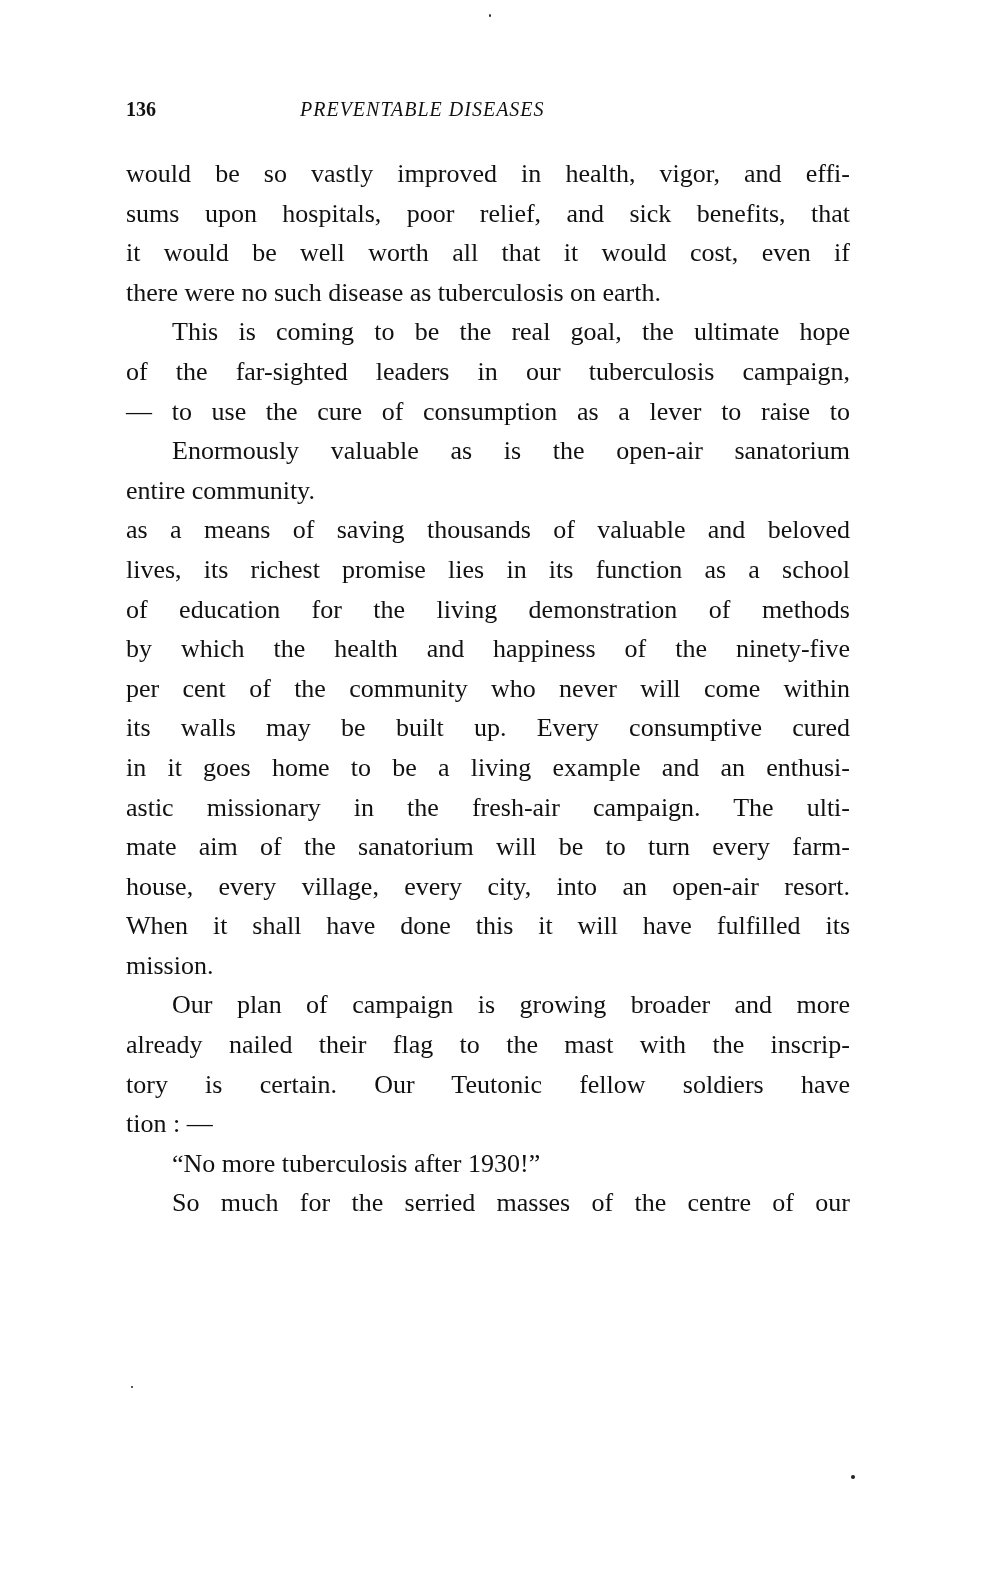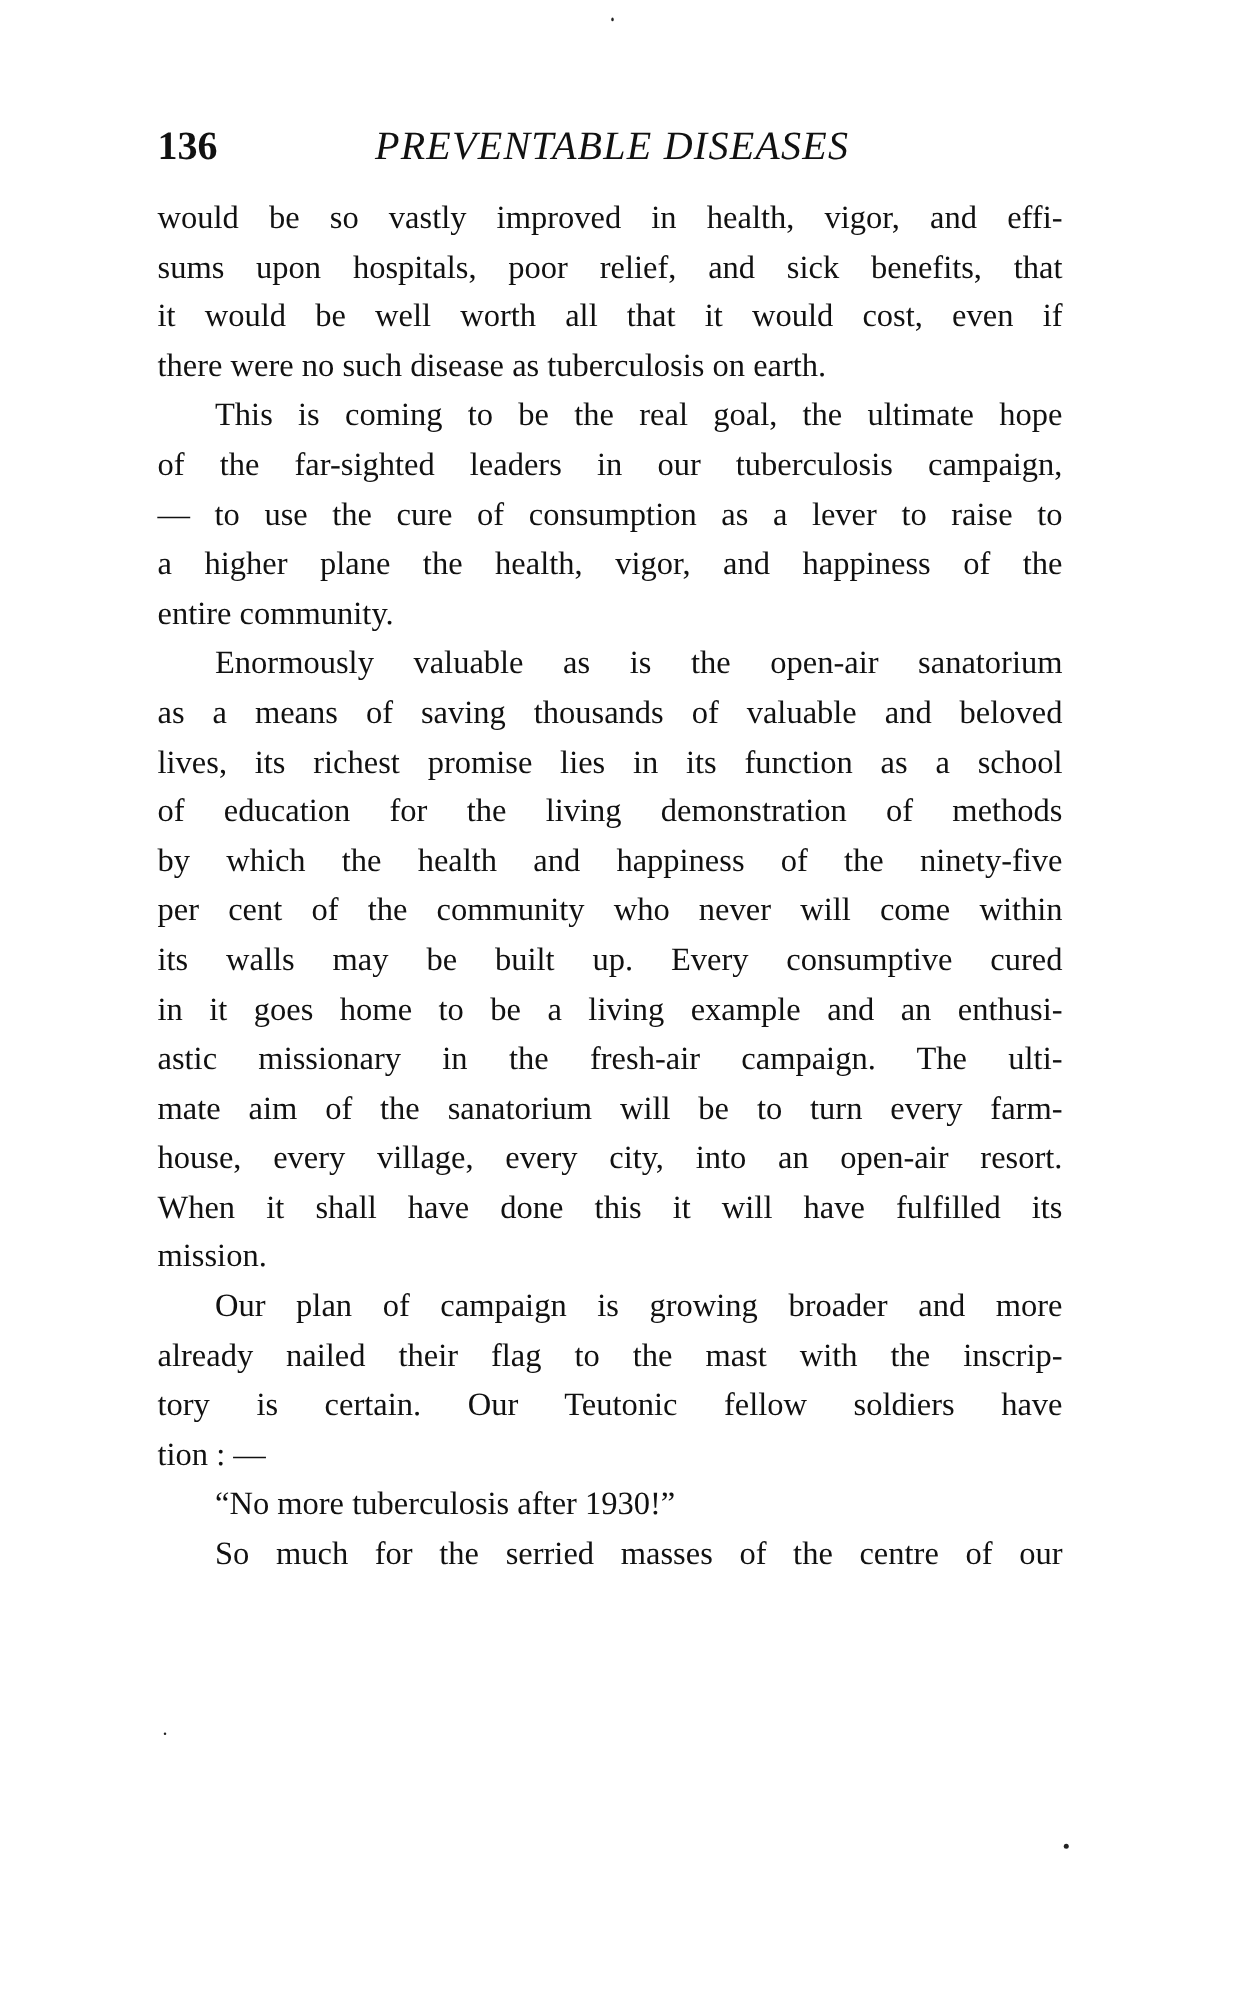--- a/index.html
+++ b/index.html
@@ -1,20 +1,20 @@
 <!DOCTYPE html>
 <html><head>
 <meta charset="utf-8">
 <style>
   html, body { margin: 0; padding: 0; background: #ffffff; }
   body { width: 1000px; height: 1591px; position: relative; overflow: hidden; }
   .page { position: absolute; left: 0; top: 0; width: 1000px; height: 1591px; background: #fff; }
   .speck { position: absolute; background: #222; border-radius: 50%; }
   .header { position: absolute; top: 98px; left: 126px; width: 730px; height: 40px;
-    font-family: "Liberation Serif", "DejaVu Serif", serif; color: #111; font-size: 32px; }
+    font-family: "Liberation Serif", "DejaVu Serif", serif; color: #111; font-size: 20px; }
   .pnum { position: absolute; left: 0; top: 0; font-weight: bold; }
   .rtitle { position: absolute; left: 174px; top: 0; letter-spacing: 1px; font-style: italic; }
   .body { position: absolute; top: 154px; left: 126px; width: 724px;
     font-family: "Liberation Serif", "DejaVu Serif", serif; color: #111;
     font-size: 26px; line-height: 39.6px; }
   .line { display: block; white-space: nowrap; text-align: justify; text-align-last: justify; height: 39.6px; }
   .line.last { text-align-last: left; }
   .line.indent { padding-left: 46px; }
 </style>
 </head>
@@ -31,23 +31,22 @@
   </div>
 
   <div class="body" id="body-text">
       <span class="line">would be so vastly improved in health, vigor, and effi-</span>
       <span class="line">sums upon hospitals, poor relief, and sick benefits, that</span>
       <span class="line">it would be well worth all that it would cost, even if</span>
       <span class="line last">there were no such disease as tuberculosis on earth.</span>
       <span class="line indent">This is coming to be the real goal, the ultimate hope</span>
       <span class="line">of the far-sighted leaders in our tuberculosis campaign,</span>
       <span class="line">— to use the cure of consumption as a lever to raise to</span>
-      <span class="line">a higher plane the health, vigor, and happiness of the</span>
+      <span class="line indent">Enormously valuable as is the open-air sanatorium</span>
       <span class="line last">entire community.</span>
-      <span class="line indent">Enormously valuable as is the open-air sanatorium</span>
       <span class="line">as a means of saving thousands of valuable and beloved</span>
       <span class="line">lives, its richest promise lies in its function as a school</span>
       <span class="line">of education for the living demonstration of methods</span>
       <span class="line">by which the health and happiness of the ninety-five</span>
       <span class="line">per cent of the community who never will come within</span>
       <span class="line">its walls may be built up. Every consumptive cured</span>
       <span class="line">in it goes home to be a living example and an enthusi-</span>
       <span class="line">astic missionary in the fresh-air campaign. The ulti-</span>
       <span class="line">mate aim of the sanatorium will be to turn every farm-</span>
       <span class="line">house, every village, every city, into an open-air resort.</span>

